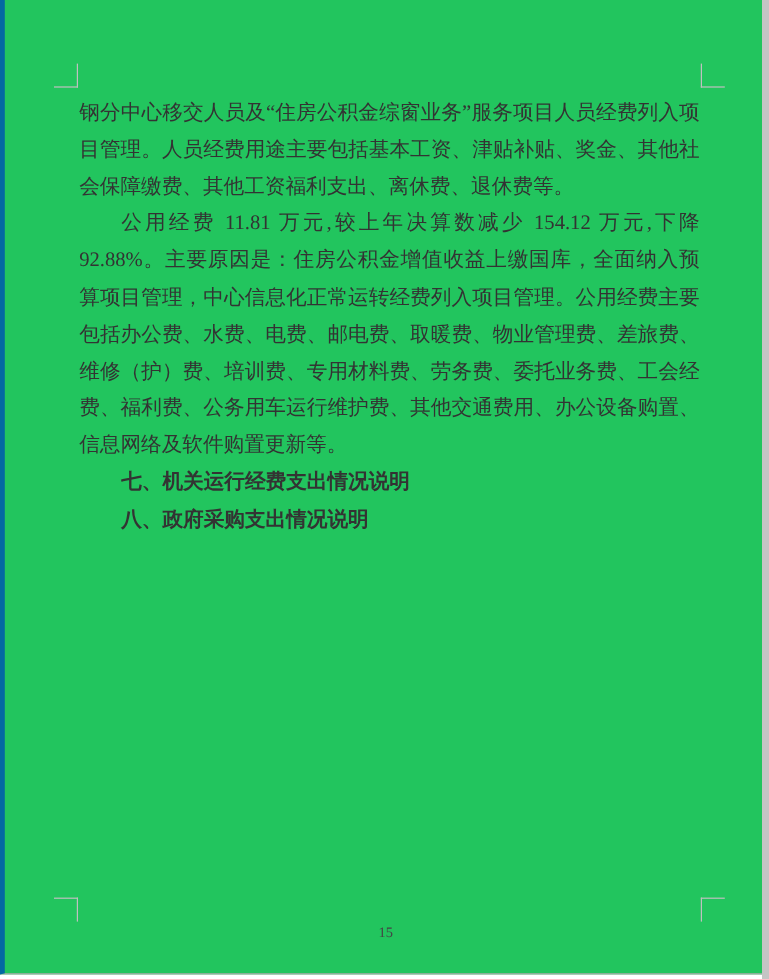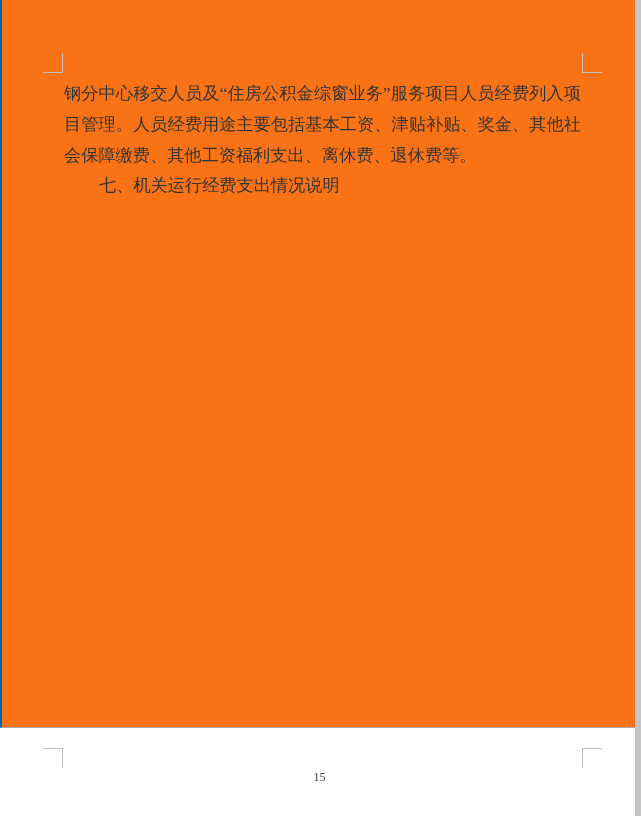--- a/index.html
+++ b/index.html
@@ -11,23 +11,23 @@
     height: 816px;
     position: relative;
     background: #ffffff;
     overflow: hidden;
     font-family: "Liberation Serif", "DejaVu Serif", serif;
   }
   .page {
     position: absolute;
     left: 0; top: 0;
     width: 635px;
-    height: 728px;
-    background: #f97316;
-    border-left: 2px solid #0369a1;
+    height: 812px;
+    background: #22c55e;
+    border-left: 4px solid #0369a1;
     border-bottom: 1px solid #a8a8a8;
     box-sizing: border-box;
   }
   .canvas-strip {
     position: absolute;
     right: 0; top: 0;
     width: 6px;
     height: 816px;
     background: #c5c5c5;
   }
@@ -53,21 +53,21 @@
     letter-spacing: 0;
   }
   .textblock p {
     margin: 0;
   }
   .indent {
     text-indent: 35px;
   }
   .heading {
     text-indent: 35px;
-    font-weight: normal;
+    font-weight: bold;
   }
   .page-number {
     position: absolute;
     left: 0;
     top: 770px;
     width: 635px;
     text-align: center;
     font-size: 12px;
     color: #444444;
   }
@@ -77,19 +77,21 @@
 
 <div class="page">
 
   <span class="crop tl"></span>
   <span class="crop tr"></span>
   <span class="crop bl"></span>
   <span class="crop br"></span>
 
   <div class="textblock">
     <p>钢分中心移交人员及“住房公积金综窗业务”服务项目人员经费列入项目管理。人员经费用途主要包括基本工资、津贴补贴、奖金、其他社会保障缴费、其他工资福利支出、离休费、退休费等。</p>
+    <p class="indent">公用经费 11.81 万元,较上年决算数减少 154.12 万元,下降 92.88%。主要原因是：住房公积金增值收益上缴国库，全面纳入预算项目管理，中心信息化正常运转经费列入项目管理。公用经费主要包括办公费、水费、电费、邮电费、取暖费、物业管理费、差旅费、 维修（护）费、培训费、专用材料费、劳务费、委托业务费、工会经费、福利费、公务用车运行维护费、其他交通费用、办公设备购置、信息网络及软件购置更新等。</p>
     <p class="heading">七、机关运行经费支出情况说明</p>
+    <p class="heading">八、政府采购支出情况说明</p>
   </div>
 
   <div class="page-number">15</div>
 </div>
 
 <div class="canvas-strip"></div>
 
 </body></html>

